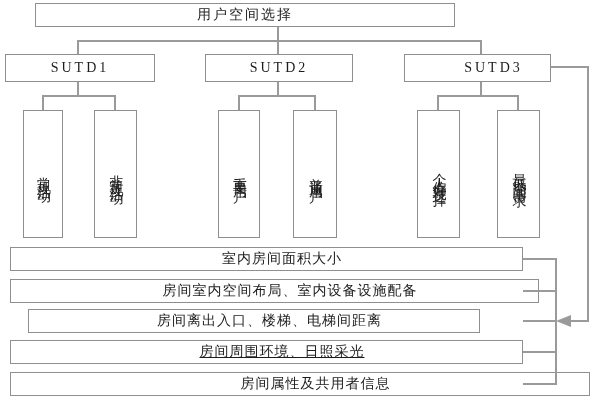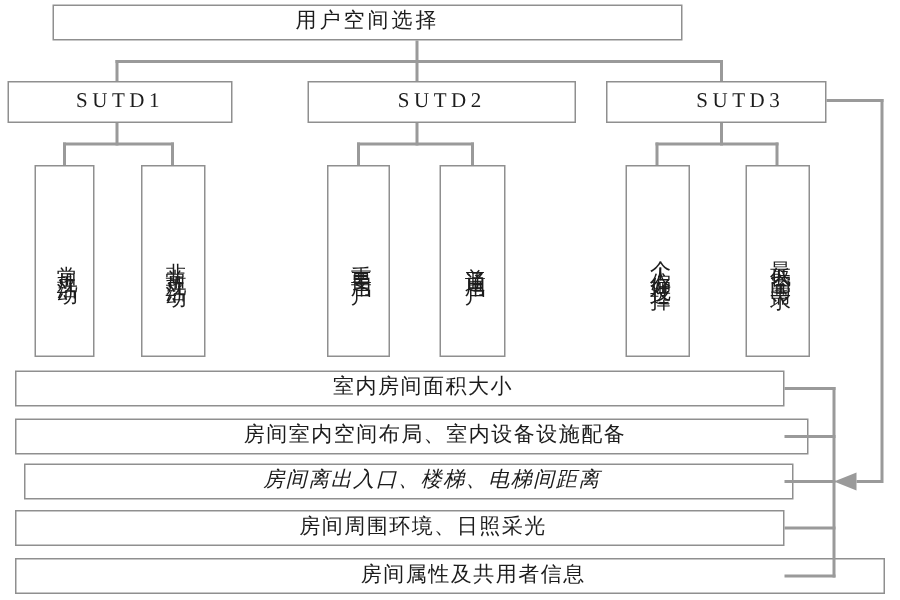--- a/index.html
+++ b/index.html
@@ -35,21 +35,21 @@
 <div id="canvas">
 
   <div class="box node-label" style="left:35px; top:3px; width:420px; height:24px;">用户空间选择</div>
 
   <div class="vline" style="left:277px; top:27px; height:27px;"></div>
   <div class="hline" style="left:77px; top:40px; width:405px;"></div>
   <div class="vline" style="left:77px; top:40px; height:14px;"></div>
   <div class="vline" style="left:480px; top:40px; height:14px;"></div>
 
   <div class="box node-label sutd" style="left:5px; top:54px; width:150px; height:28px;">SUTD1</div>
-  <div class="box node-label sutd" style="left:205px; top:54px; width:179px; height:28px;">SUTD2</div>
+  <div class="box node-label sutd" style="left:205px; top:54px; width:148px; height:28px;">SUTD2</div>
   <div class="box node-label sutd" style="left:404px; top:54px; width:147px; height:28px;padding-left:32px;">SUTD3</div>
 
   <div class="vline" style="left:77px; top:82px; height:15px;"></div>
   <div class="hline" style="left:42px; top:95px; width:74px;"></div>
   <div class="vline" style="left:42px; top:95px; height:16px;"></div>
   <div class="vline" style="left:114px; top:95px; height:16px;"></div>
 
   <div class="vline" style="left:277px; top:82px; height:15px;"></div>
   <div class="hline" style="left:238px; top:95px; width:78px;"></div>
   <div class="vline" style="left:238px; top:95px; height:16px;"></div>
@@ -62,22 +62,22 @@
 
   <div class="box vbox" style="left:23px; top:110px; width:40px; height:128px;">常规活动</div>
   <div class="box vbox" style="left:94px; top:110px; width:43px; height:128px;">非常规活动</div>
   <div class="box vbox" style="left:218px; top:110px; width:42px; height:128px;">重要用户</div>
   <div class="box vbox" style="left:293px; top:110px; width:44px; height:128px;">普通用户</div>
   <div class="box vbox" style="left:417px; top:110px; width:43px; height:128px;">个人偏好选择</div>
   <div class="box vbox" style="left:497px; top:110px; width:43px; height:128px;">最低空间需求</div>
 
   <div class="box criteria-box" style="left:10px; top:247px; width:513px; height:24px;">室内房间面积大小</div>
   <div class="box criteria-box" style="left:10px; top:279px; width:529px; height:24px;">房间室内空间布局、室内设备设施配备</div>
-  <div class="box criteria-box" style="left:16px; top:309px; width:513px; height:24px;font-style:italic;">房间离出入口、楼梯、电梯间距离</div>
-  <div class="box criteria-box" style="left:10px; top:340px; width:513px; height:24px;">房间周围环境、日照采光</div>
+  <div class="box criteria-box" style="left:28px; top:309px; width:452px; height:24px;">房间离出入口、楼梯、电梯间距离</div>
+  <div class="box criteria-box" style="left:10px; top:340px; width:513px; height:24px;text-decoration:underline;">房间周围环境、日照采光</div>
   <div class="box criteria-box" style="left:10px; top:372px; width:580px; height:24px;">房间属性及共用者信息</div>
 
   <div class="hline" style="left:523px; top:258px; width:34px;"></div>
   <div class="hline" style="left:523px; top:290px; width:34px;"></div>
   <div class="hline" style="left:523px; top:320px; width:34px;"></div>
   <div class="hline" style="left:523px; top:351px; width:34px;"></div>
   <div class="hline" style="left:523px; top:383px; width:34px;"></div>
   <div class="vline" style="left:555px; top:258px; height:127px;"></div>
 
   <div class="hline" style="left:551px; top:66px; width:38px;"></div>

